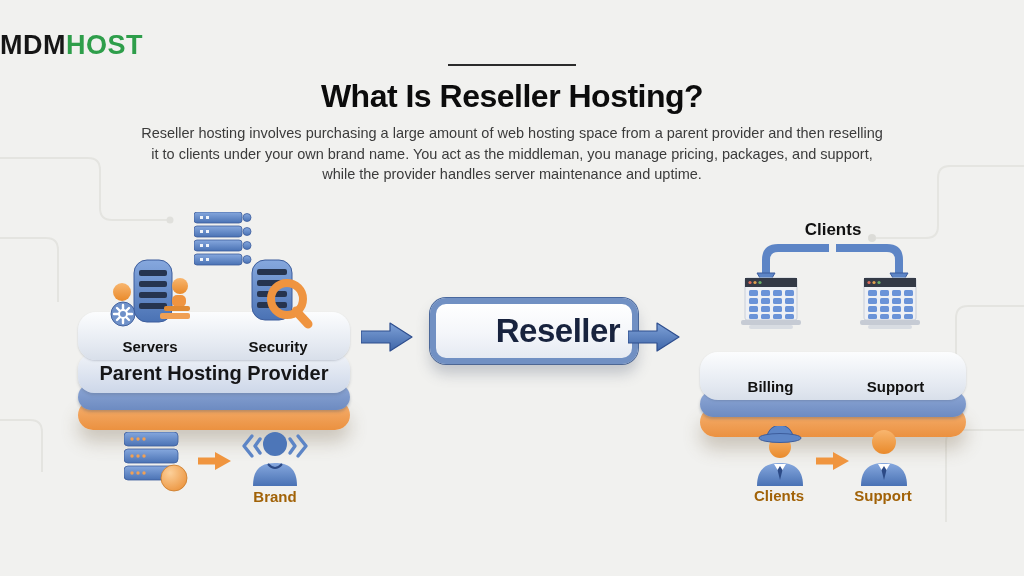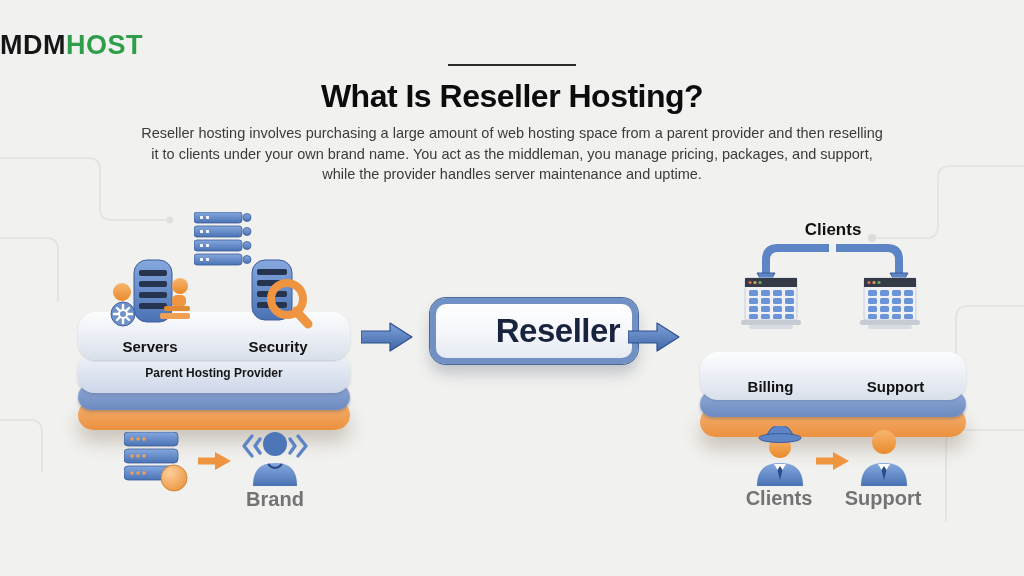--- a/index.html
+++ b/index.html
@@ -23,37 +23,37 @@
   .platform .slab { position:relative; }
   .slab-top { height:48px; z-index:5; border-radius:18px;
     background:linear-gradient(180deg,#fcfdfe 0%,#e4e9f1 70%,#d8dfea 100%);
     box-shadow:0 1px 2px rgba(80,90,110,.25);
     display:flex; align-items:flex-end; justify-content:space-between; padding:0 8px 5px; }
   .slab-top .col-label { flex:1; text-align:center; font-size:15px; font-weight:bold; color:#111; }
   .slab-mid { height:40px; margin-top:-7px; z-index:4; border-radius:16px;
     background:linear-gradient(180deg,#f0f3f8 0%,#cdd7e9 100%);
     box-shadow:0 2px 3px rgba(80,90,110,.25);
     display:flex; align-items:center; justify-content:center;
-    font-size:12px; font-weight:bold; color:#161618;text-align:right; }
+    font-size:20px; font-weight:bold; color:#161618;text-align:right; }
   .slab-blue { height:26px; margin-top:-9px; z-index:3; border-radius:15px;
     background:linear-gradient(180deg,#8fa8d6,#6d8bc1);
     box-shadow:0 2px 3px rgba(60,75,100,.3); }
   .slab-orange { height:30px; margin-top:-10px; z-index:2; border-radius:16px;
     background:linear-gradient(180deg,#f6b273,#eb9140);
     box-shadow:0 12px 18px rgba(120,100,70,.3); }
   .icon { position:absolute; z-index:6; }
 
   .reseller-box { position:absolute; left:430px; top:298px; width:208px; height:66px;
     border:6px solid #7190c3; border-radius:16px;
     background:linear-gradient(180deg,#ffffff 0%,#f4f6fa 55%,#e5eaf2 100%);
     box-shadow:0 10px 14px rgba(90,100,120,.30), 0 0 0 1px #4a699f;
     display:flex; align-items:center; justify-content:center;
     font-size:33px; font-weight:800; color:#18233e; letter-spacing:-.5px;padding-left:48px; }
 
-  .mini-label { position:absolute; z-index:6; text-align:center; font-size:20px; font-weight:bold; color:#737373; }
+  .mini-label { position:absolute; z-index:6; text-align:center; font-size:15px; font-weight:bold; color:#a16207; }
   .clients-top-label { position:absolute; left:700px; top:220px; width:266px; text-align:center;
     font-size:17px; font-weight:bold; color:#111; z-index:6; }
 </style>
 </head>
 <body>
 
 <div class="stage">
 
   <svg width="0" height="0" style="position:absolute" aria-hidden="true">
     <defs>

